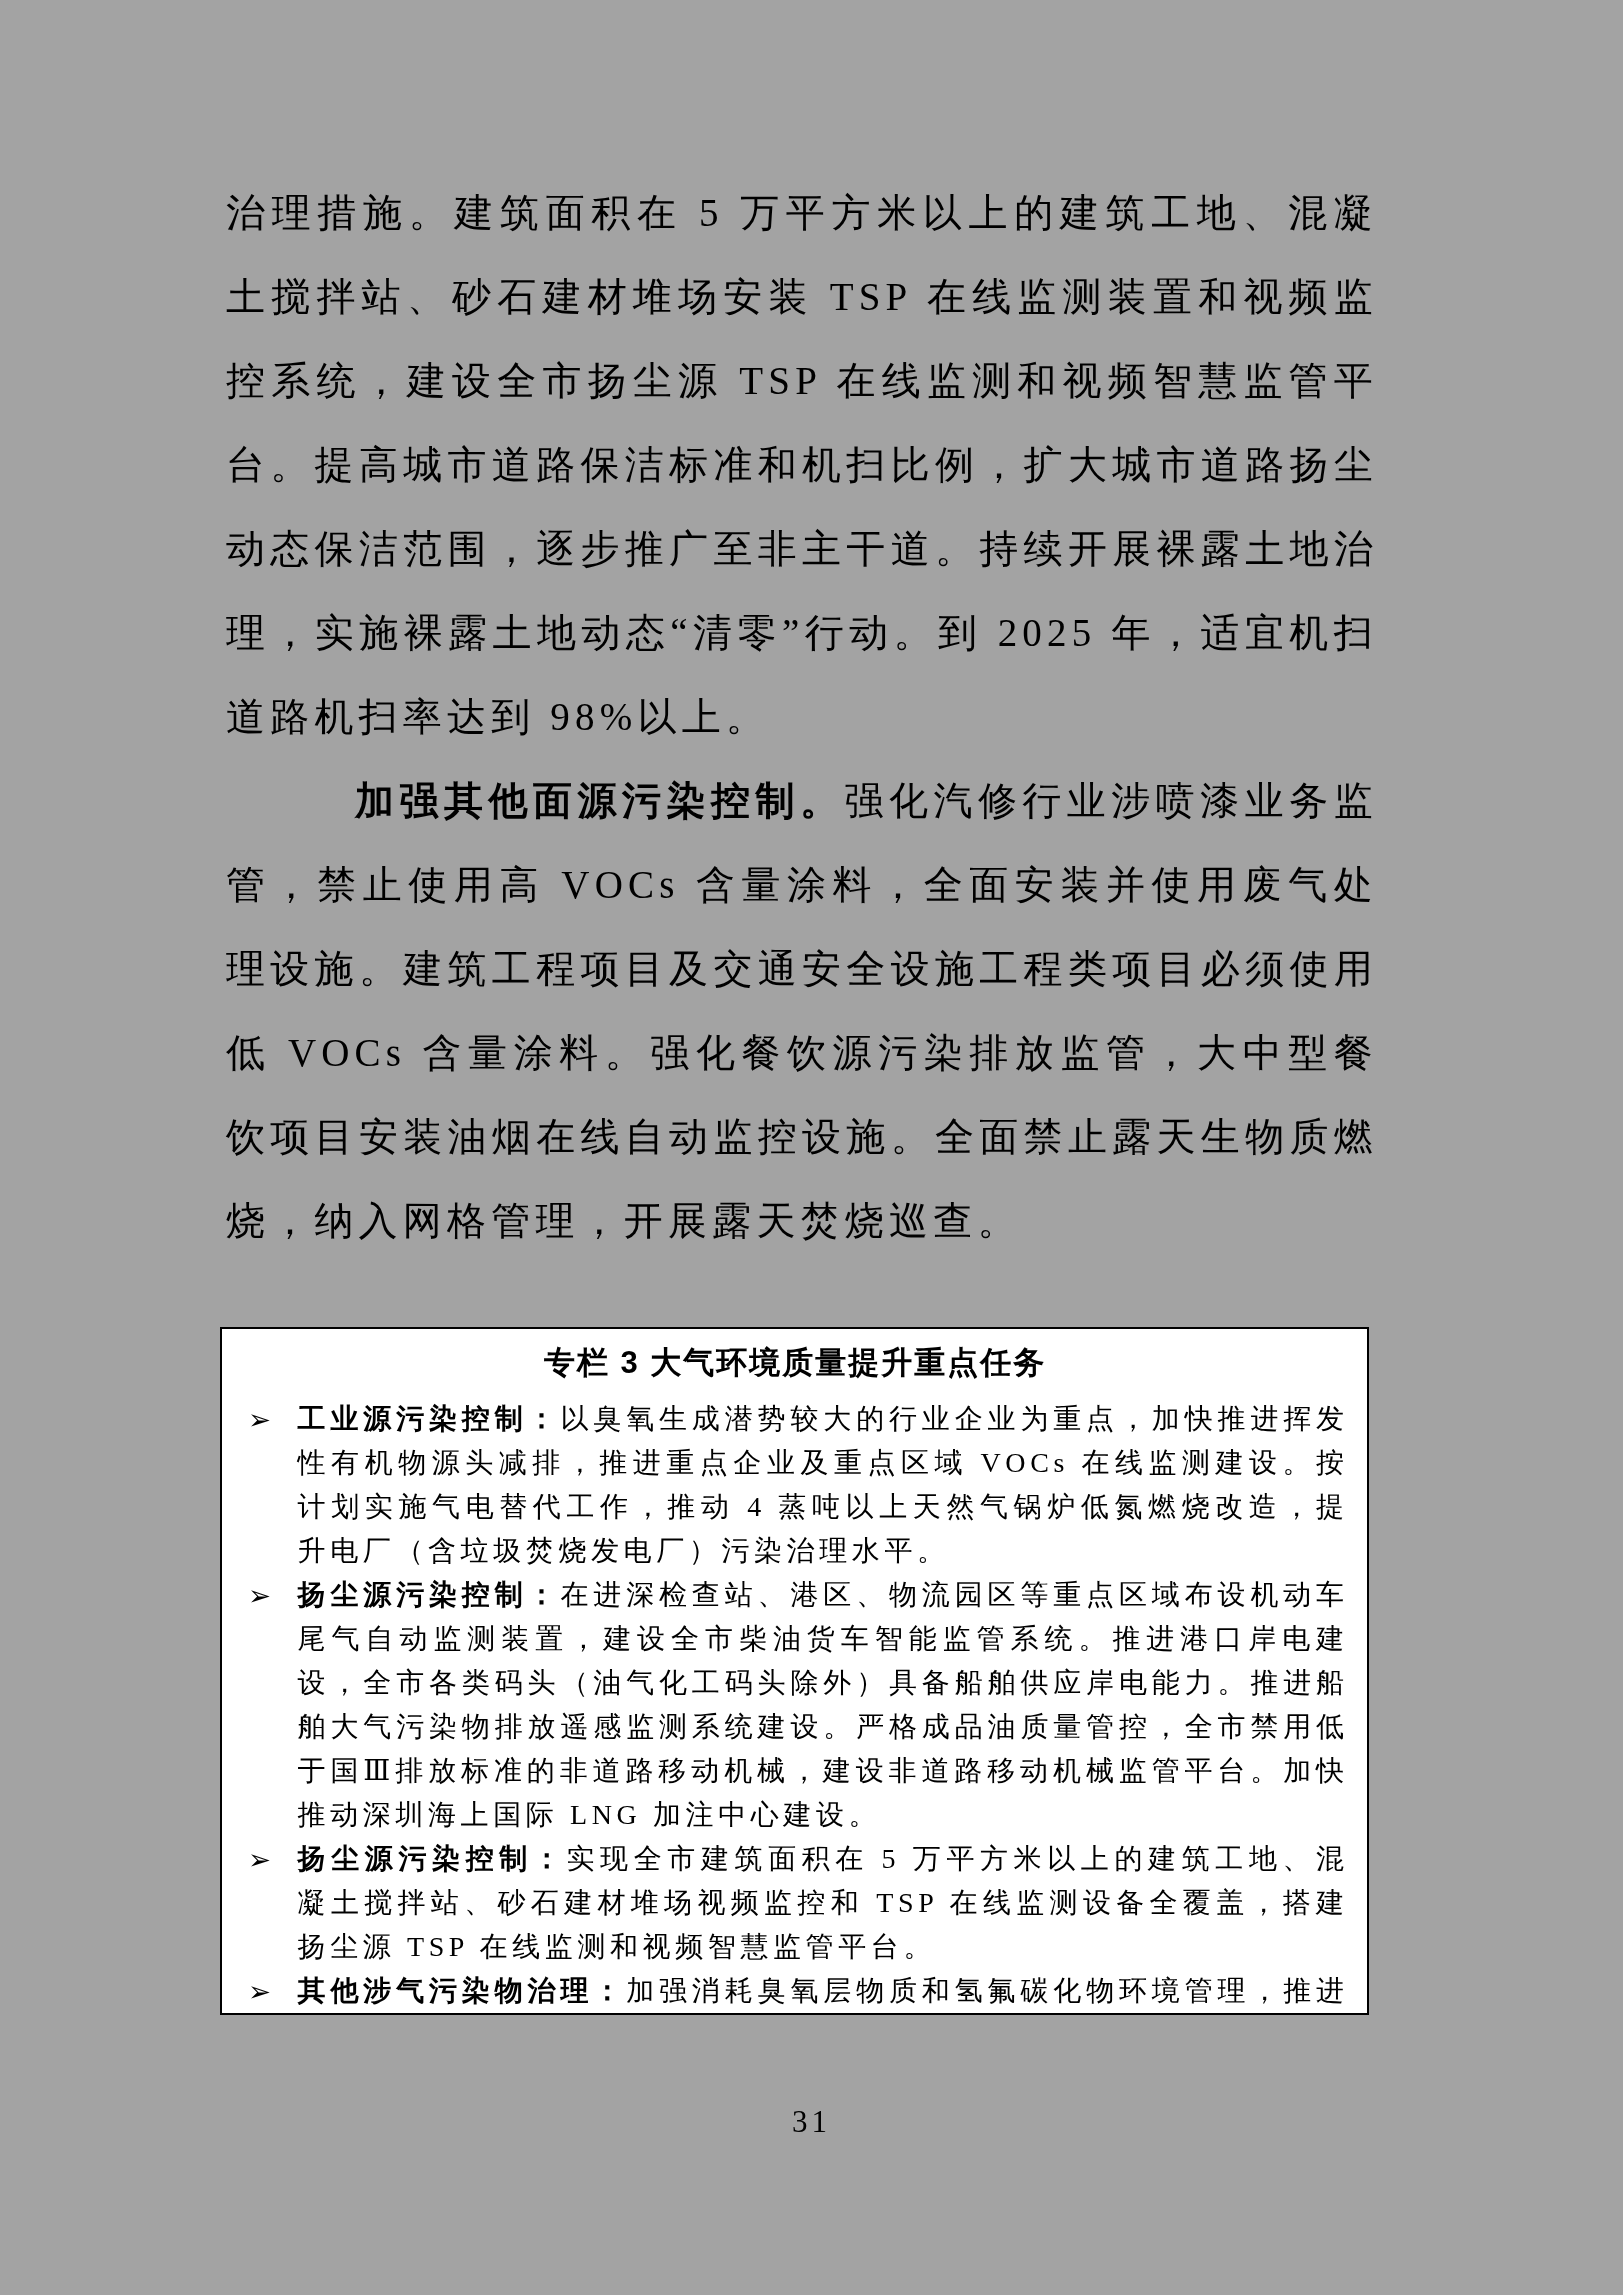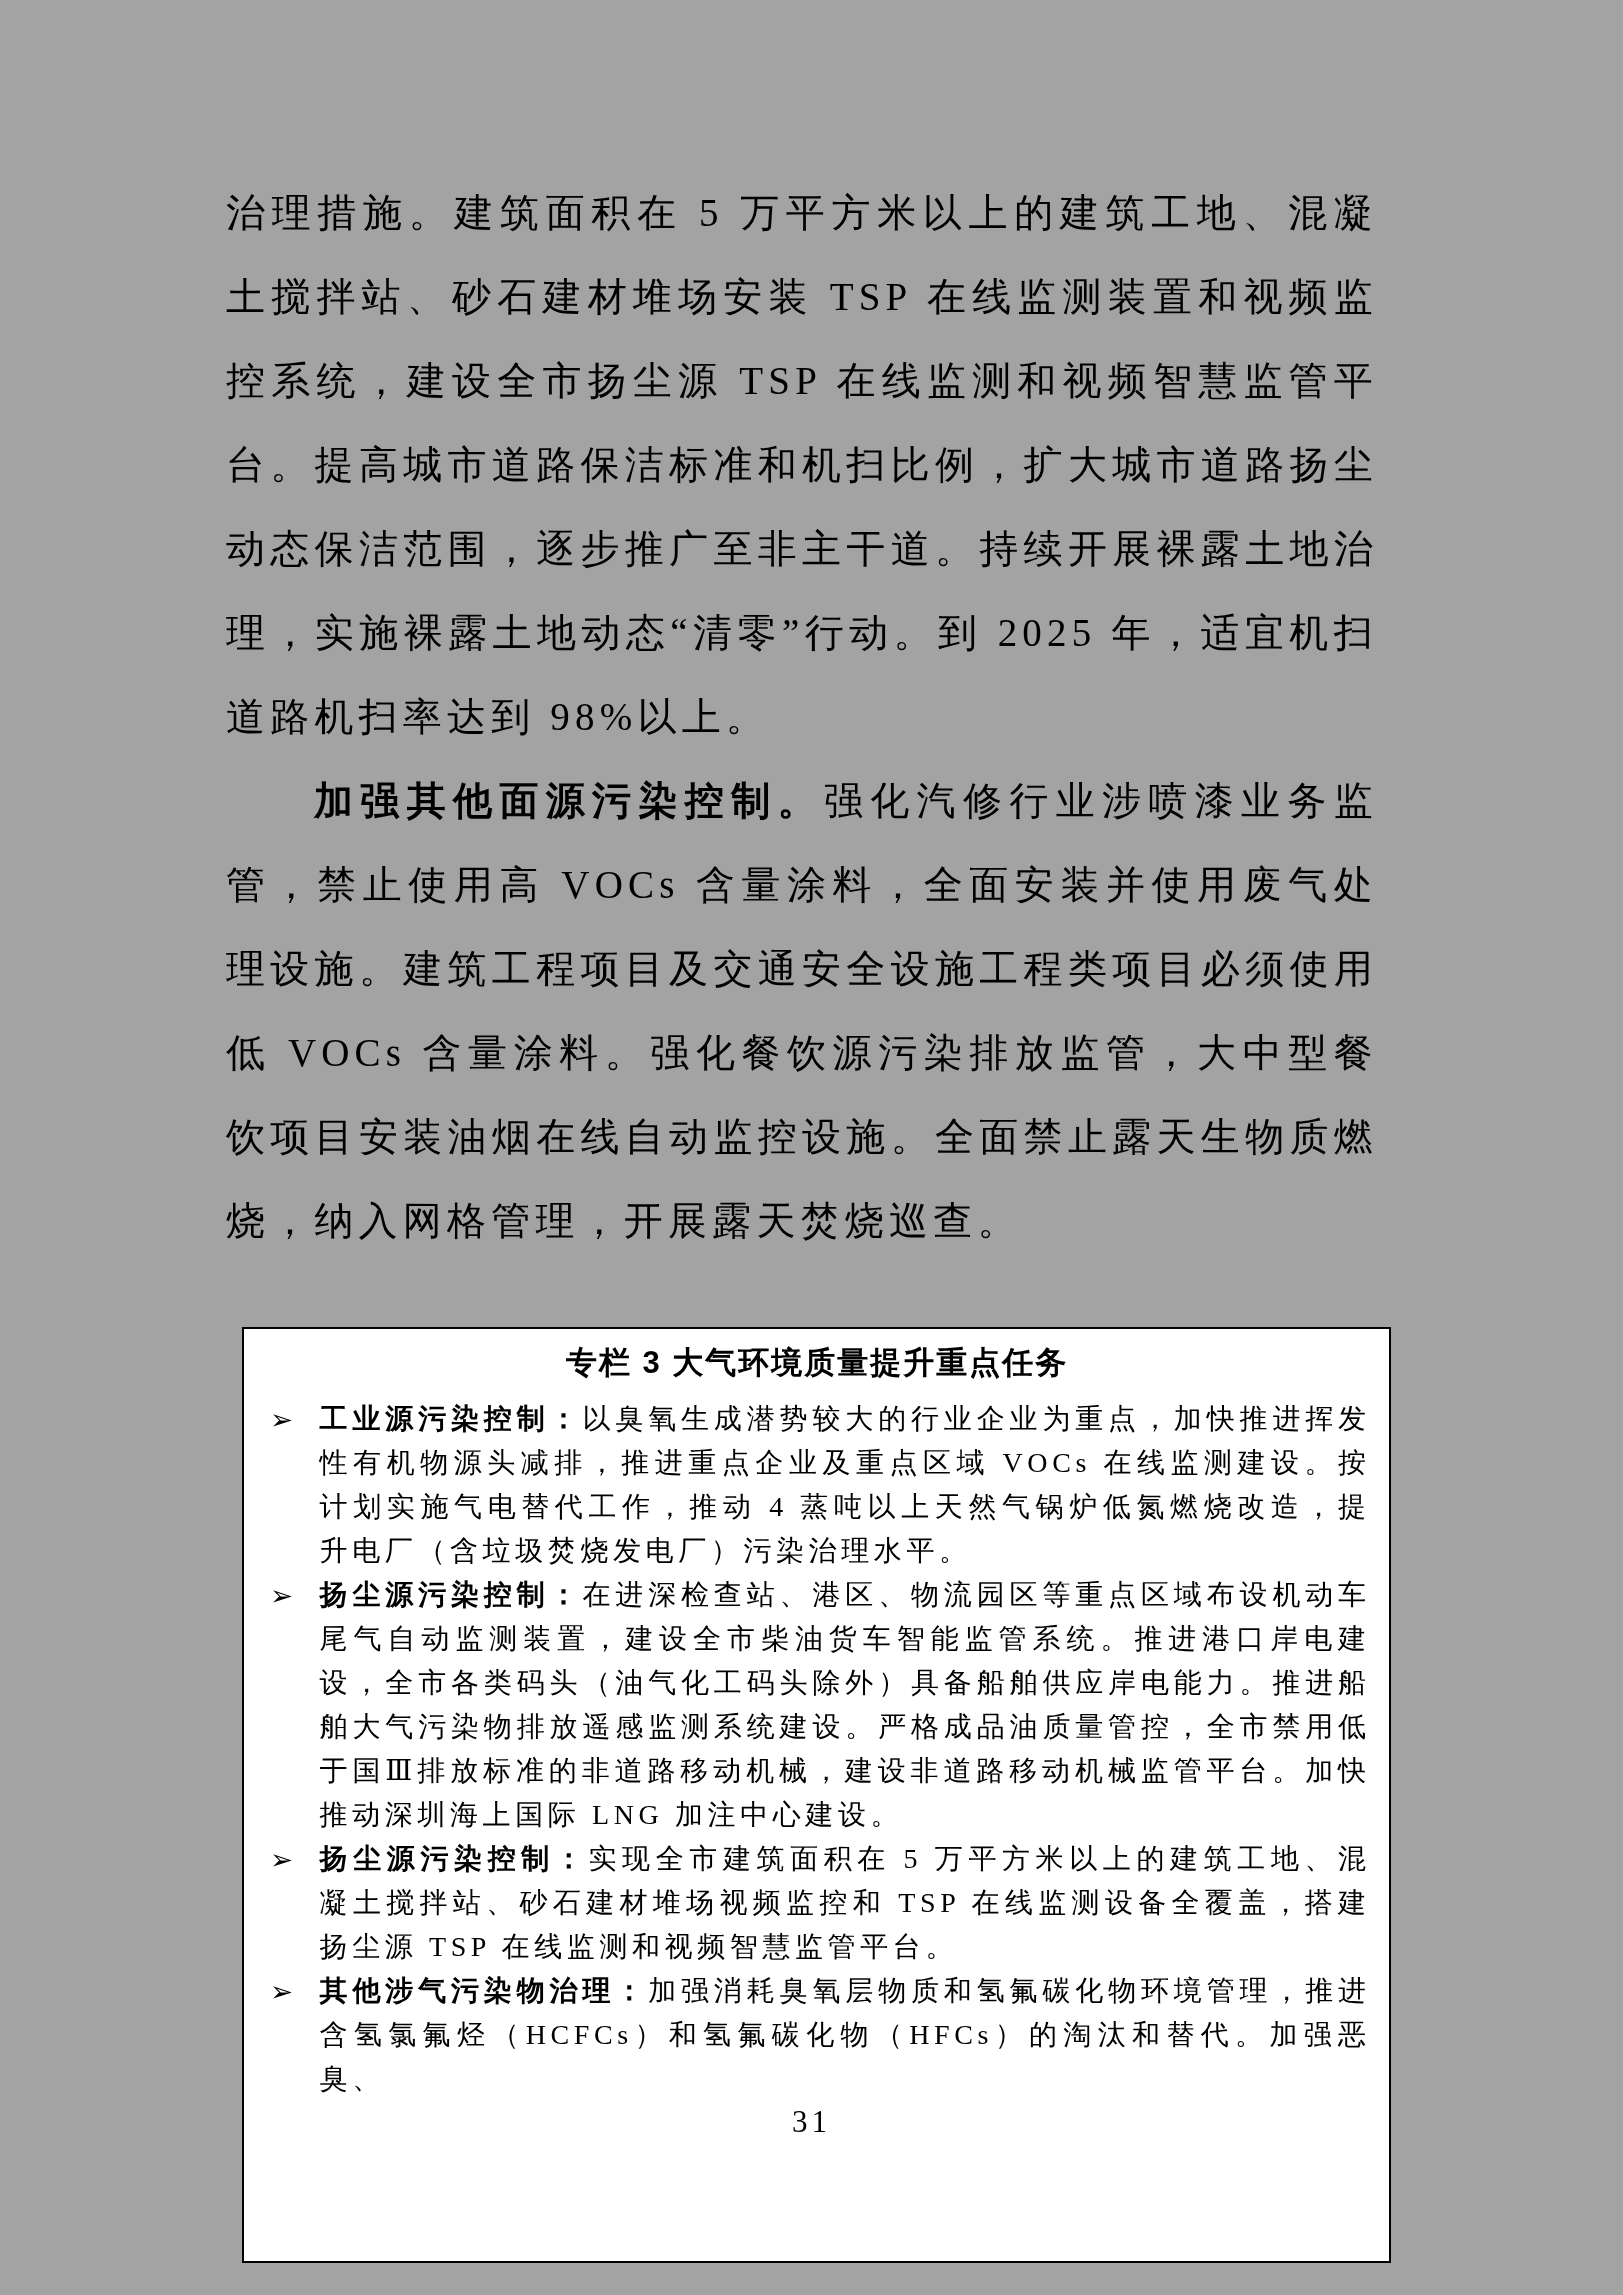--- a/index.html
+++ b/index.html
@@ -35,28 +35,29 @@
     text-justify: inter-character;
     text-align-last: left;
     margin: 0;
   }
   .para.indent {
     text-indent: 88px;
   }
   .para .lead-bold {
     font-weight: bold;
     font-family: "Liberation Sans", "DejaVu Sans", sans-serif;
+    margin-left: 41px;
   }
   
   .box {
     position: absolute;
     top: 1327px;
-    left: 242px;
+    left: 220px;
     width: 1149px;
-    height: 936px;
+    height: 688px;
     border: 2.6px solid #000000;
     box-sizing: border-box;
     padding: 9.2px 18.3px 0 19.6px;
     overflow: hidden;
     background: #ffffff;
   }
   .box-title {
     text-align: center;
     font-family: "Liberation Sans", "DejaVu Sans", sans-serif;
     font-weight: bold;

